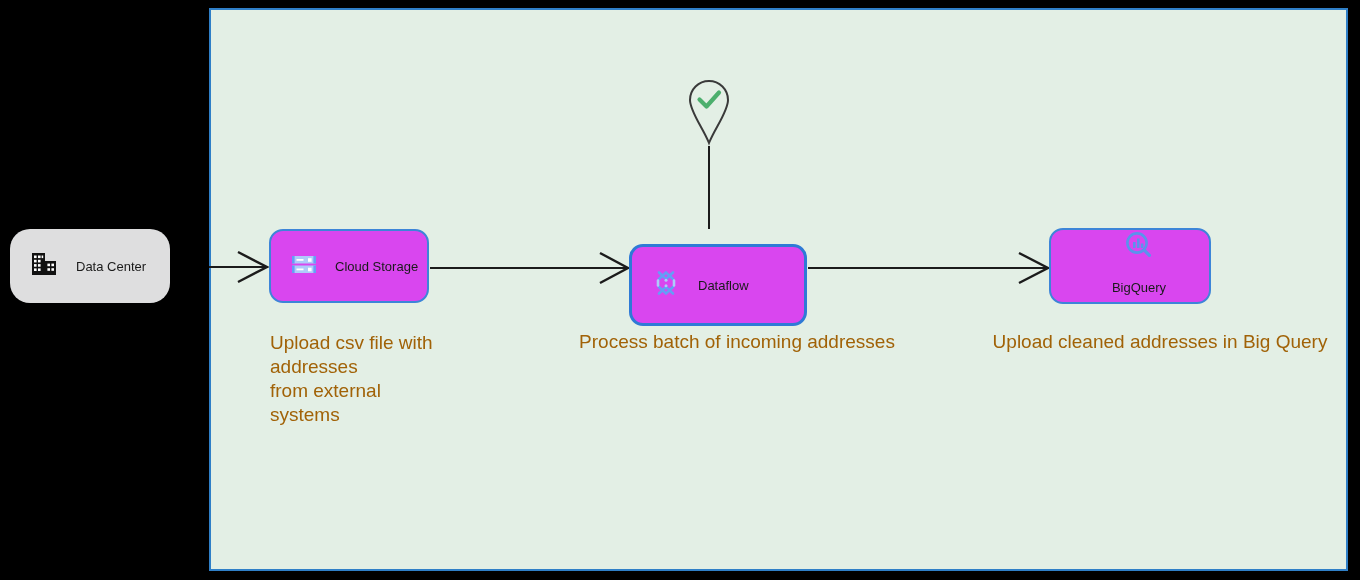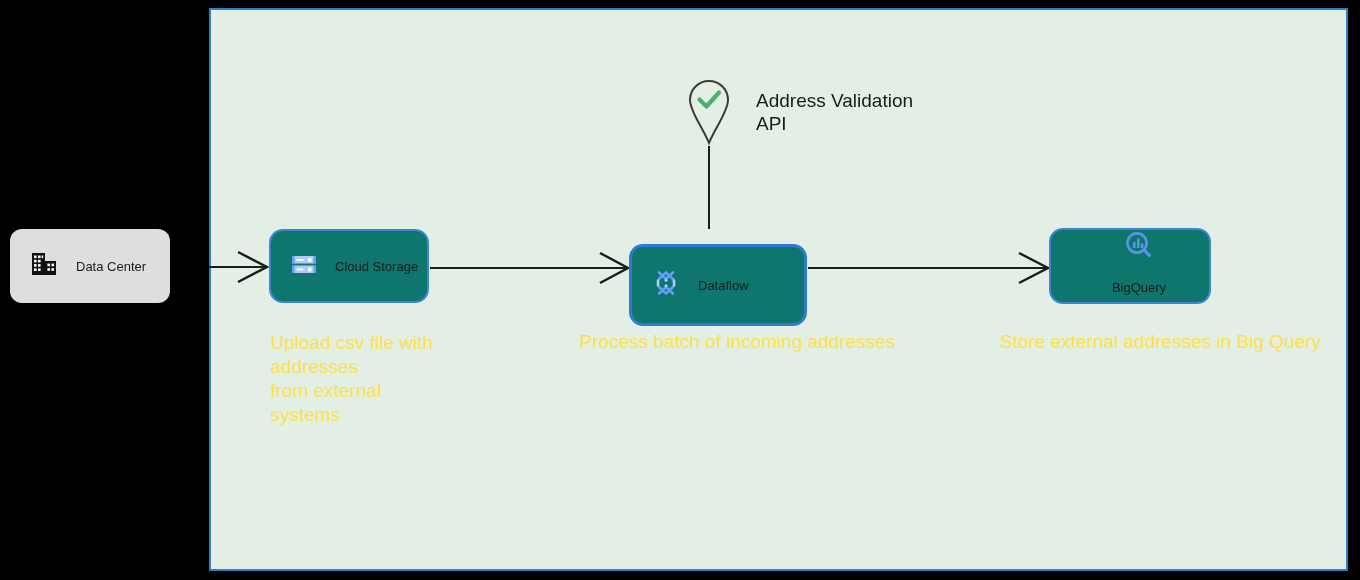--- a/index.html
+++ b/index.html
@@ -30,36 +30,36 @@
   }
 
   
   #data-center-node {
     position: absolute;
     left: 10px;
     top: 229px;
     width: 160px;
     height: 74px;
     background: #dededf;
-    border-radius: 12px;
+    border-radius: 20px;
     display: flex;
     align-items: center;
     padding-left: 20px;
     gap: 18px;
   }
   #data-center-node .node-label {
     font-size: 13px;
     color: #1a1a1a;
     white-space: nowrap;
   }
 
   
   .gcp-node {
     position: absolute;
-    background: #0f766e;
+    background: #d946ef;
     border: 2px solid #3d85d8;
     border-radius: 14px;
     display: flex;
     align-items: center;
     padding-left: 18px;
     gap: 16px;
   }
   .gcp-node.selected {
     border-width: 3px;
     border-color: #2f7ad6;
@@ -88,21 +88,21 @@
     color: #1a1a1a;
     line-height: 23px;
     white-space: pre-line;
     padding-top: 11px;
   }
 
   
   .caption {
     position: absolute;
     font-size: 19px;
-    color: #fde047;
+    color: #a16207;
     line-height: 24px;
     white-space: pre-line;
   }
   #caption-cloud-storage { left: 270px; top: 331px; width: 230px; text-align: left; }
   #caption-dataflow      { left: 570px; top: 330px; width: 334px; text-align: center; }
   #caption-bigquery      { left: 990px; top: 330px; width: 340px; text-align: center; }
 
   
   #edge-layer {
     position: absolute;
@@ -241,23 +241,21 @@
   <span class="node-label">BigQuery</span>
 </div>
 
 <div id="address-api-node">
   <span>
     <svg width="46" height="68" viewBox="0 0 46 68">
       <path d="M 23 3 C 12.5 3 4 11.5 4 22 C 4 33.5 17 50 23 65 C 29 50 42 33.5 42 22 C 42 11.5 33.5 3 23 3 Z" fill="none" stroke="#3a3a3a" stroke-width="2"></path>
       <path d="M 13.5 21.5 L 20.5 28.5 L 33 14.5" fill="none" stroke="#4caf6d" stroke-width="4.2" stroke-linecap="round" stroke-linejoin="round"></path>
     </svg>
   </span>
-  <span class="api-label">Address Validation
-API</span>
 </div>
 
 <div id="caption-cloud-storage" class="caption">Upload csv file with addresses
 from external
 systems</div>
 
 <div id="caption-dataflow" class="caption">Process batch of incoming addresses</div>
 
-<div id="caption-bigquery" class="caption">Store external addresses in Big Query</div>
+<div id="caption-bigquery" class="caption">Upload cleaned addresses in Big Query</div>
 
 </body></html>

